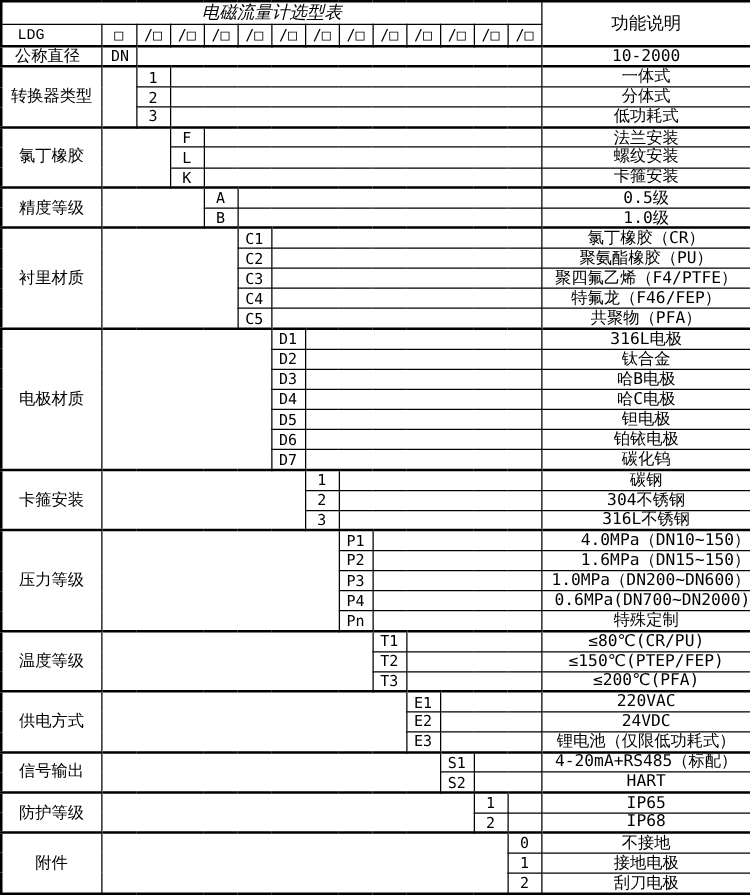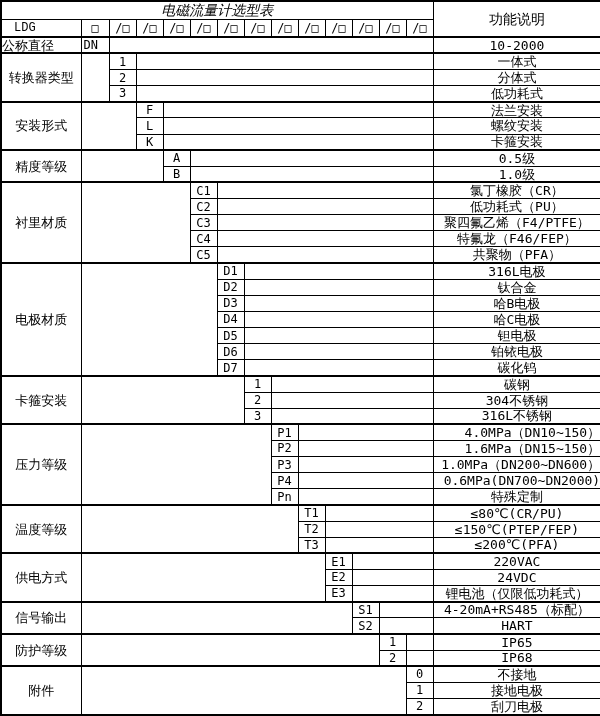--- a/index.html
+++ b/index.html
@@ -16,23 +16,23 @@
     white-space:nowrap;overflow:hidden;
     font-size:12px;line-height:1;
   }
   tr{height:16px;}
   tr.hrow{height:18px;}
   tr.g td{border-top:2px solid #000;}
   .title{font-size:14px;font-style:italic;}
   .fhead{font-size:14px;}
   .label{font-size:13px;}
   .mlabel{text-align:left;padding-left:12px;font-size:12px;font-family:Liberation Mono, monospace;}
-  .lftlab{text-align:left;padding-left:0;font-size:13px;}
+  .lftlab{text-align:left;padding-left:10px;font-size:13px;}
   .code{font-size:12px;}
-  .lft{text-align:left;padding-left:2px;}
+  .lft{text-align:center;padding-left:2px;}
   .desc{font-size:13px;}
   .al{text-align:right;padding-left:3px;}
 </style>
 </head>
 <body>
 
 <table>
   <colgroup>
     <col style="width:80px">
     <col style="width:28px">
@@ -92,21 +92,21 @@
       <td class="sp" colspan="11"></td>
       <td class="desc">分体式</td>
     </tr>
     <tr>
       <td class="code">3</td>
       <td class="sp" colspan="11"></td>
       <td class="desc">低功耗式</td>
     </tr>
 
     <tr class="g">
-      <td class="label" rowspan="3">安装形式</td>
+      <td class="label" rowspan="3">氯丁橡胶</td>
       <td class="sp" colspan="2" rowspan="3"></td>
       <td class="code">F</td>
       <td class="sp" colspan="10"></td>
       <td class="desc">法兰安装</td>
     </tr>
     <tr>
       <td class="code">L</td>
       <td class="sp" colspan="10"></td>
       <td class="desc">螺纹安装</td>
     </tr>
@@ -132,21 +132,21 @@
     <tr class="g">
       <td class="label" rowspan="5">衬里材质</td>
       <td class="sp" colspan="4" rowspan="5"></td>
       <td class="code">C1</td>
       <td class="sp" colspan="8"></td>
       <td class="desc">氯丁橡胶（CR）</td>
     </tr>
     <tr>
       <td class="code">C2</td>
       <td class="sp" colspan="8"></td>
-      <td class="desc">低功耗式（PU）</td>
+      <td class="desc">聚氨酯橡胶（PU）</td>
     </tr>
     <tr>
       <td class="code">C3</td>
       <td class="sp" colspan="8"></td>
       <td class="desc">聚四氟乙烯（F4/PTFE）</td>
     </tr>
     <tr>
       <td class="code">C4</td>
       <td class="sp" colspan="8"></td>
       <td class="desc">特氟龙（F46/FEP）</td>

